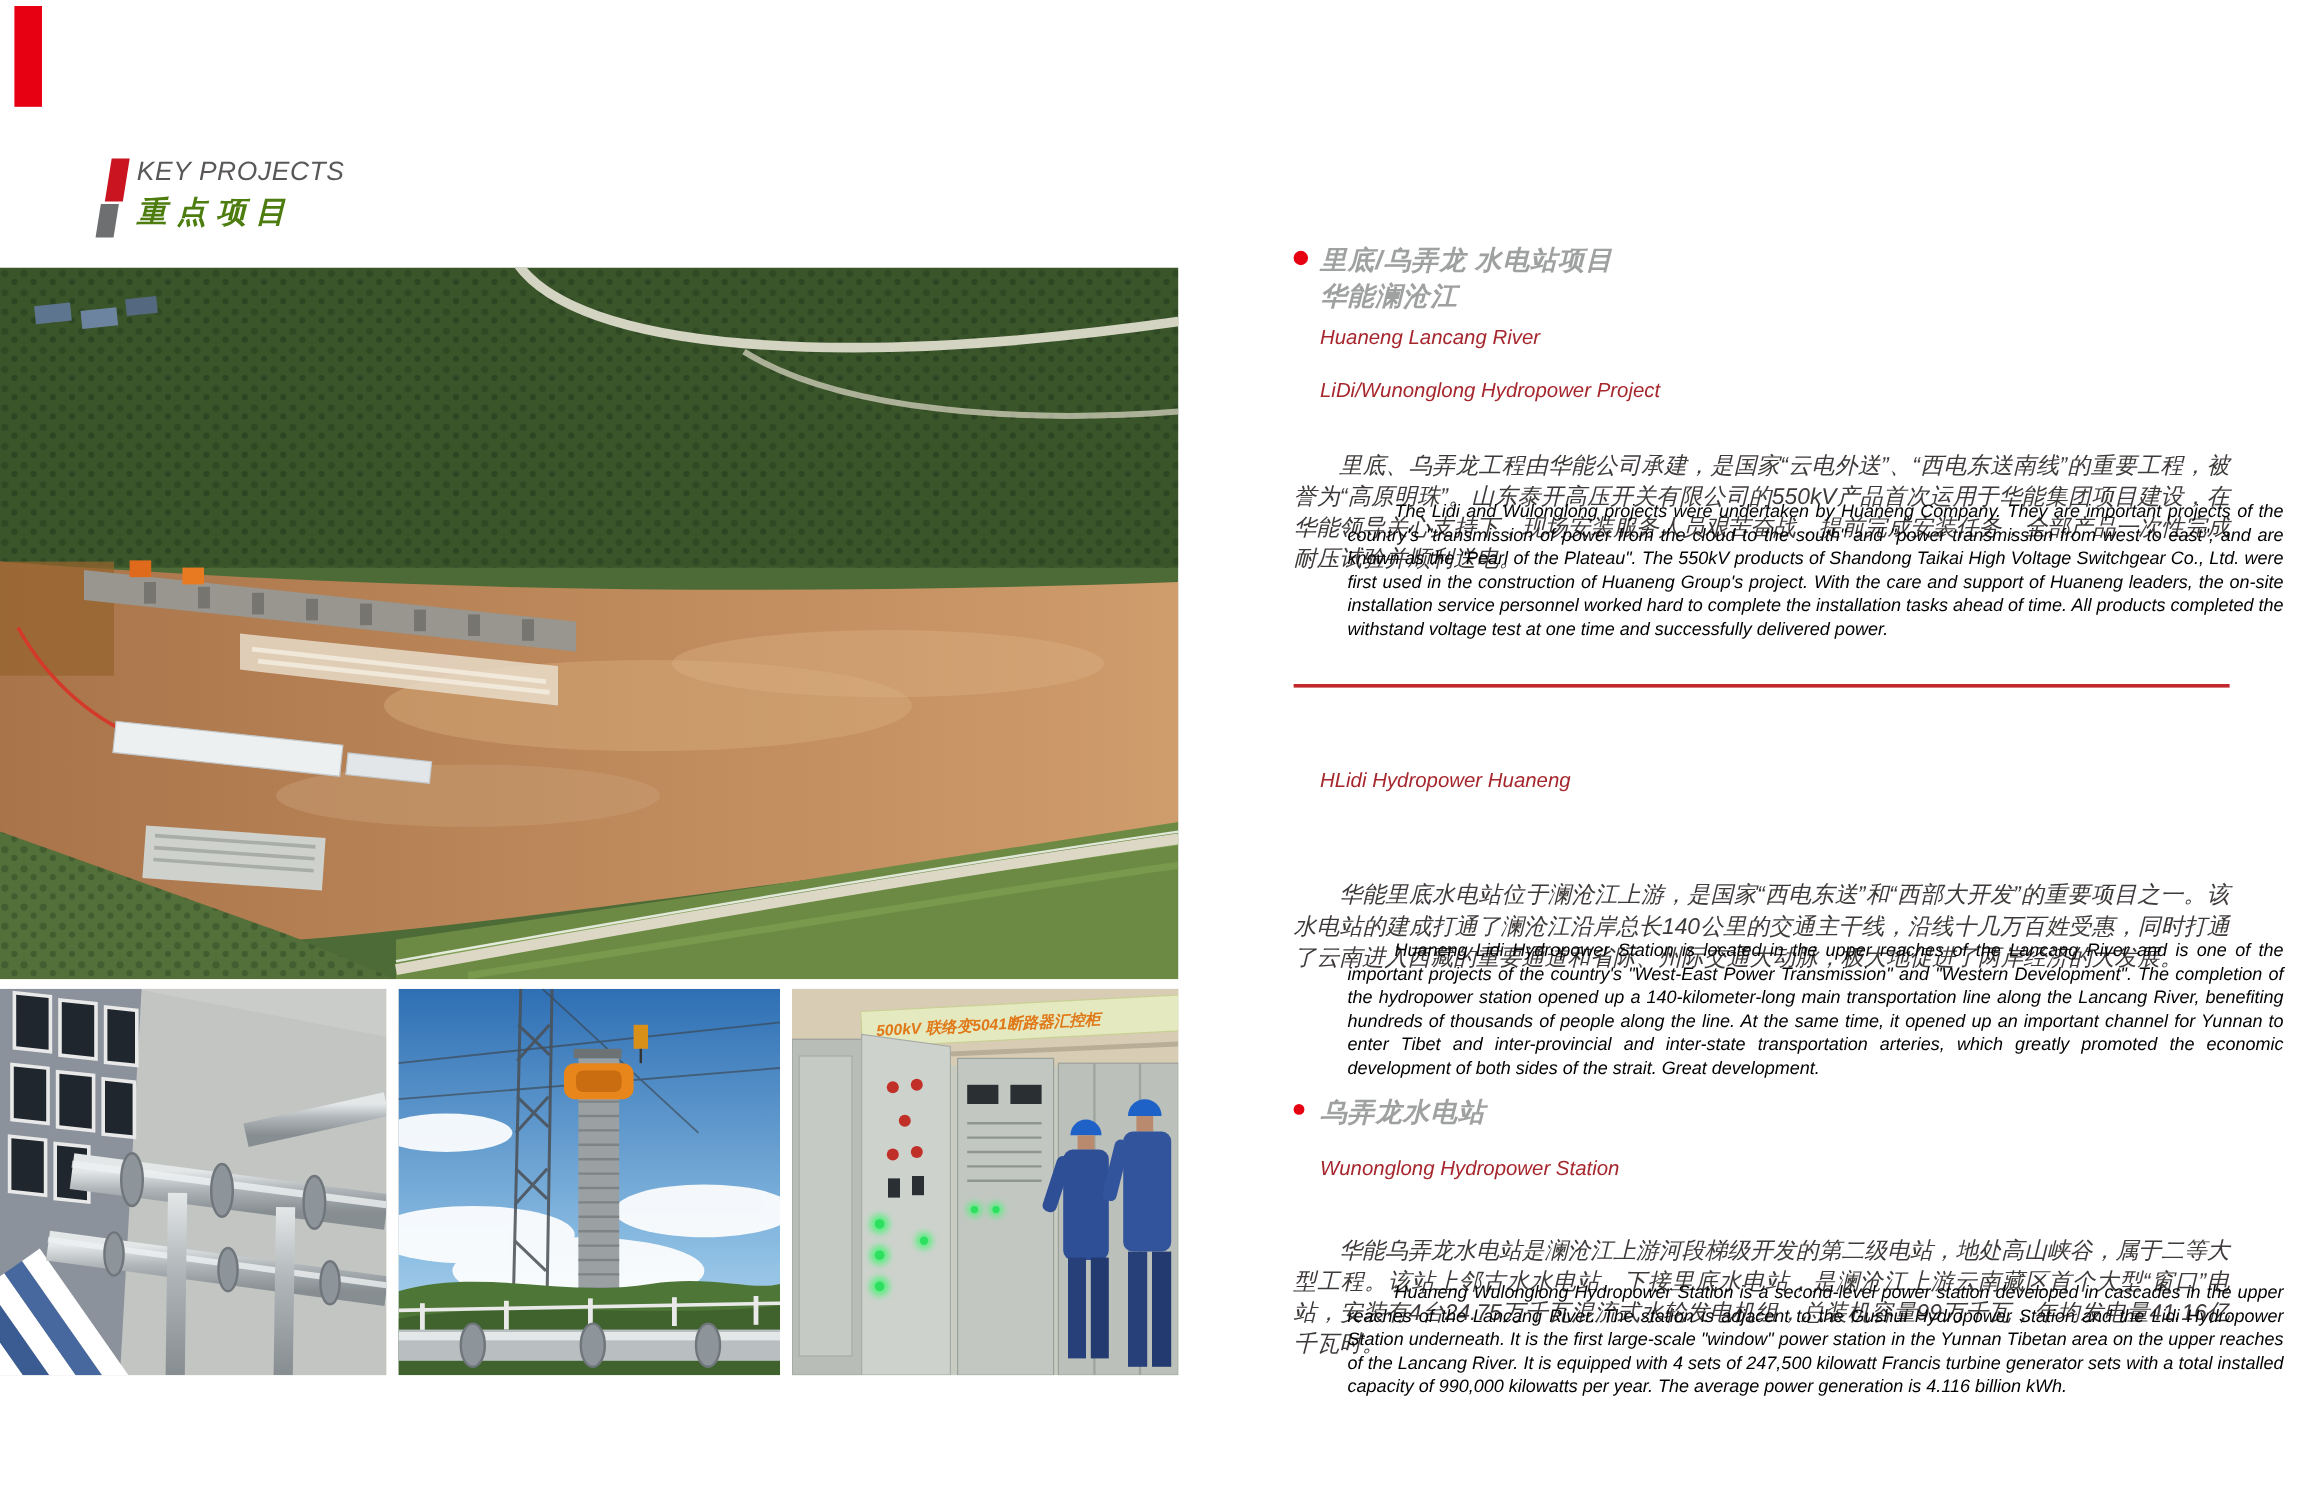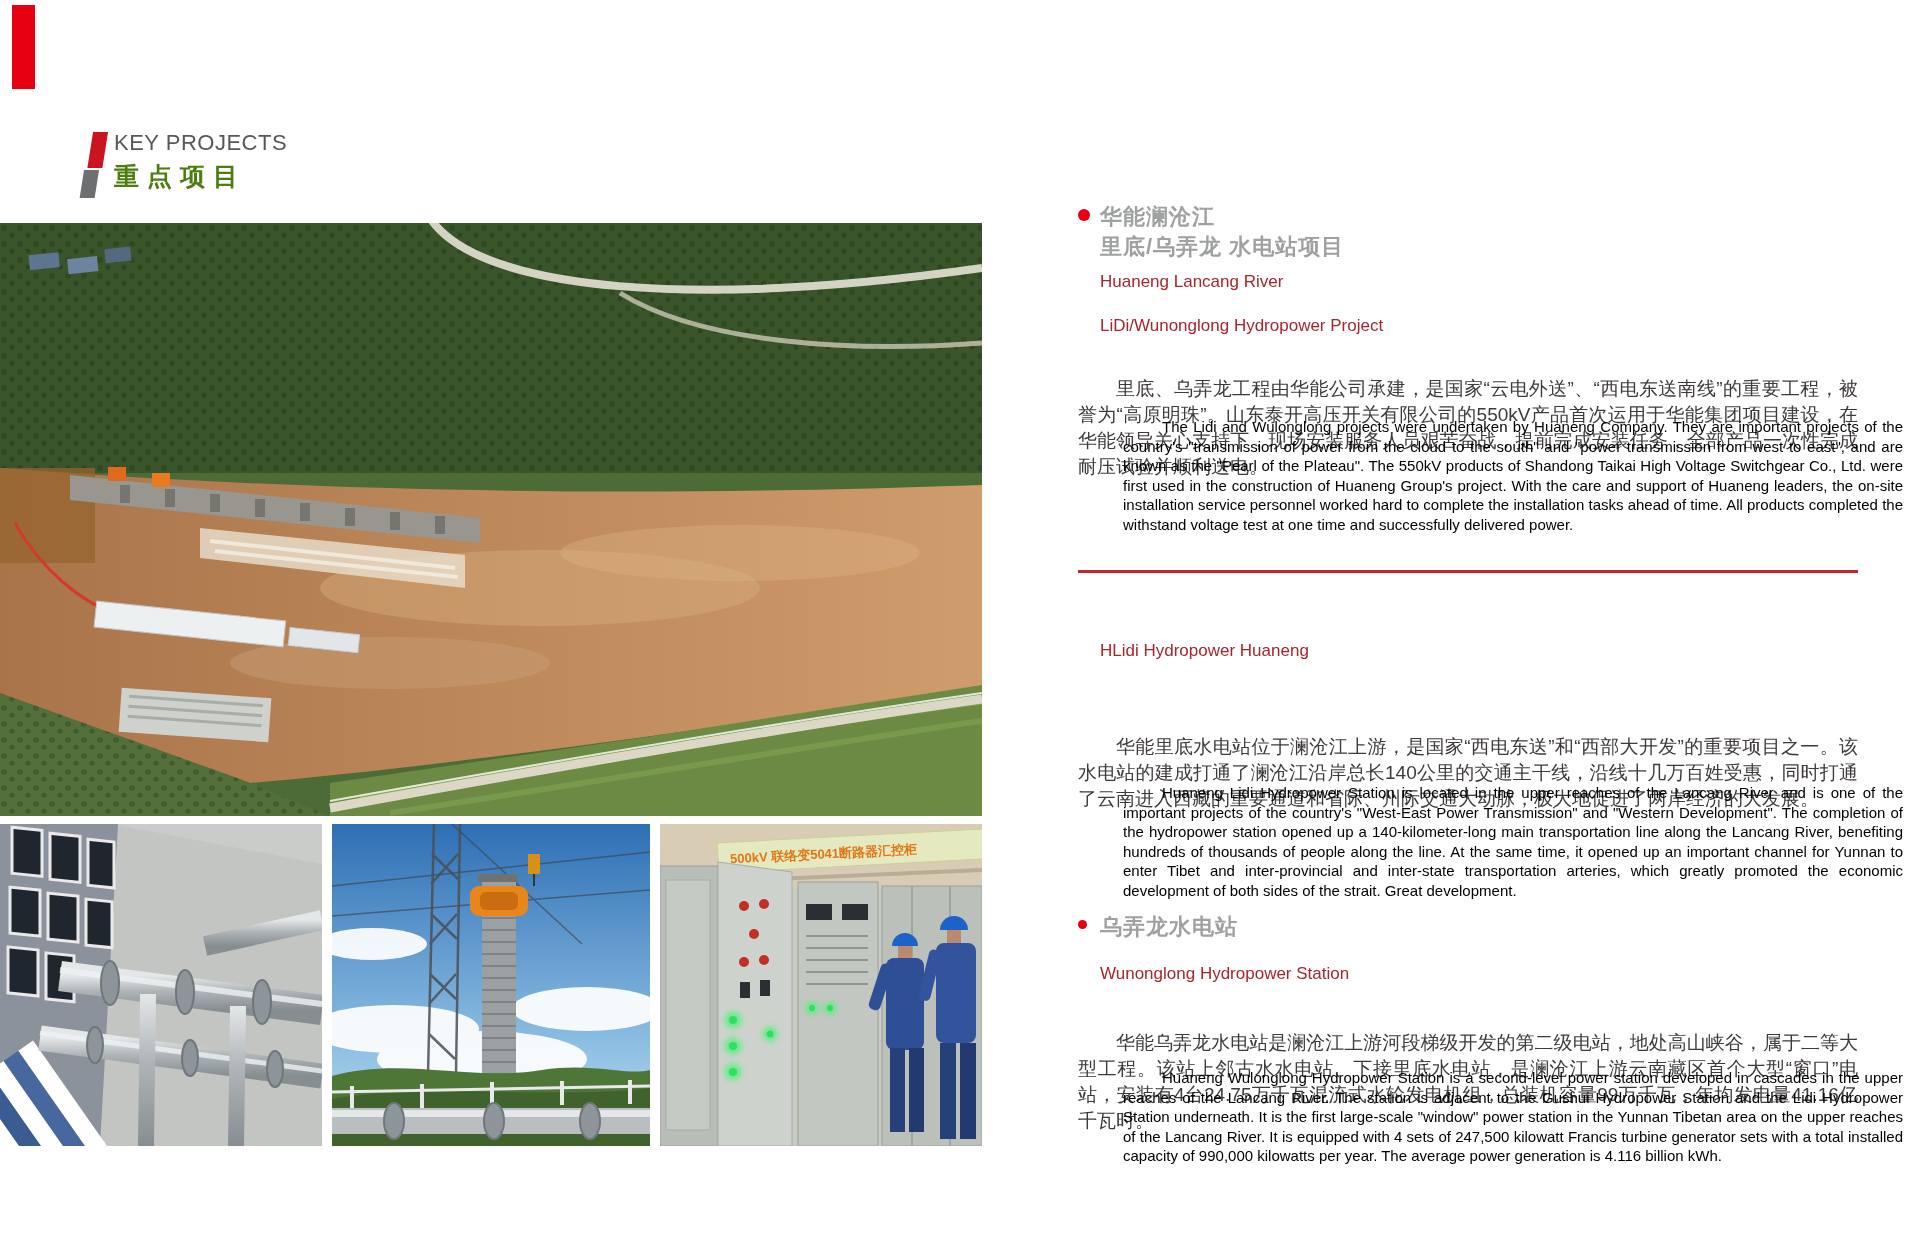--- a/index.html
+++ b/index.html
@@ -1,18 +1,18 @@
 <!DOCTYPE html>
 <html><head>
 <meta charset="utf-8">
 <style>
   * { margin:0; padding:0; box-sizing:border-box; }
   html,body { width:1920px; height:1245px; background:#ffffff; overflow:hidden;
     font-family:"Liberation Sans","DejaVu Sans",sans-serif; }
-  .page { position:relative; width:1920px; height:1245px; background:#fff; }
+  .page { position:relative; width:1920px; height:1245px; background:#fff;font-style:italic; }
 
   
   .corner-tab { position:absolute; left:12px; top:5px; width:23px; height:84px; background:#e60012; }
 
   
   .hdr { position:absolute; left:88px; top:128px; }
   .hdr-mark { position:absolute; left:0; top:4px; width:15px; height:64px; transform:skewX(-9deg); }
   .hdr-mark .red  { position:absolute; left:0; top:0; width:15px; height:36px; background:#ca1420; }
   .hdr-mark .gray { position:absolute; left:-3px; top:38px; width:15px; height:28px; background:#6e6f70; }
   .hdr-en { position:absolute; left:26px; top:2px; font-size:22px; color:#5a5758; letter-spacing:.5px; white-space:nowrap; }
@@ -316,22 +316,22 @@
         <rect x="270" y="126" width="12" height="52" rx="5" fill="#31549c" transform="rotate(14 276 126)"></rect>
         <rect x="280" y="219" width="16" height="96" fill="#27407a"></rect>
         <rect x="300" y="219" width="16" height="96" fill="#223a70"></rect>
       </g>
     </svg>
   </div>
 
   <div class="col pos" style="top:202px;">
     <div class="sec-title">
       <span class="bullet"></span>
+      <div class="t-zh">里底/乌弄龙 水电站项目</div>
       <div class="t-zh">华能澜沧江</div>
-      <div class="t-zh">里底/乌弄龙 水电站项目</div>
     </div>
     <div class="t-en" style="margin-top:8px;">Huaneng Lancang River</div>
     <div class="t-en">LiDi/Wunonglong Hydropower Project</div>
   </div>
   <div class="col pos p-zh" style="top:330px;">里底、乌弄龙工程由华能公司承建，是国家“云电外送”、“西电东送南线”的重要工程，被誉为“高原明珠”。山东泰开高压开关有限公司的550kV产品首次运用于华能集团项目建设，在华能领导关心支持下，现场安装服务人员艰苦奋战，提前完成安装任务，全部产品一次性完成耐压试验并顺利送电。</div>
   <div class="col pos p-en" style="top:417px;">The Lidi and Wulonglong projects were undertaken by Huaneng Company. They are important projects of the country's "transmission of power from the cloud to the south" and "power transmission from west to east", and are known as the "Pearl of the Plateau". The 550kV products of Shandong Taikai High Voltage Switchgear Co., Ltd. were first used in the construction of Huaneng Group's project. With the care and support of Huaneng leaders, the on-site installation service personnel worked hard to complete the installation tasks ahead of time. All products completed the withstand voltage test at one time and successfully delivered power.</div>
 
   <div class="divider"></div>
 
   <div class="col pos" style="top:619px;">

